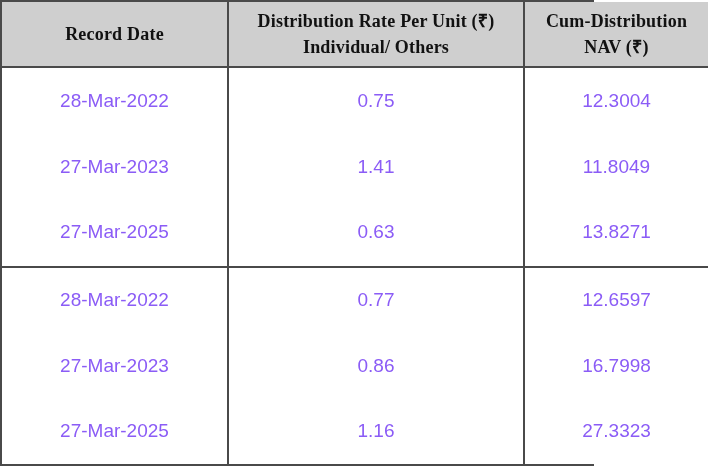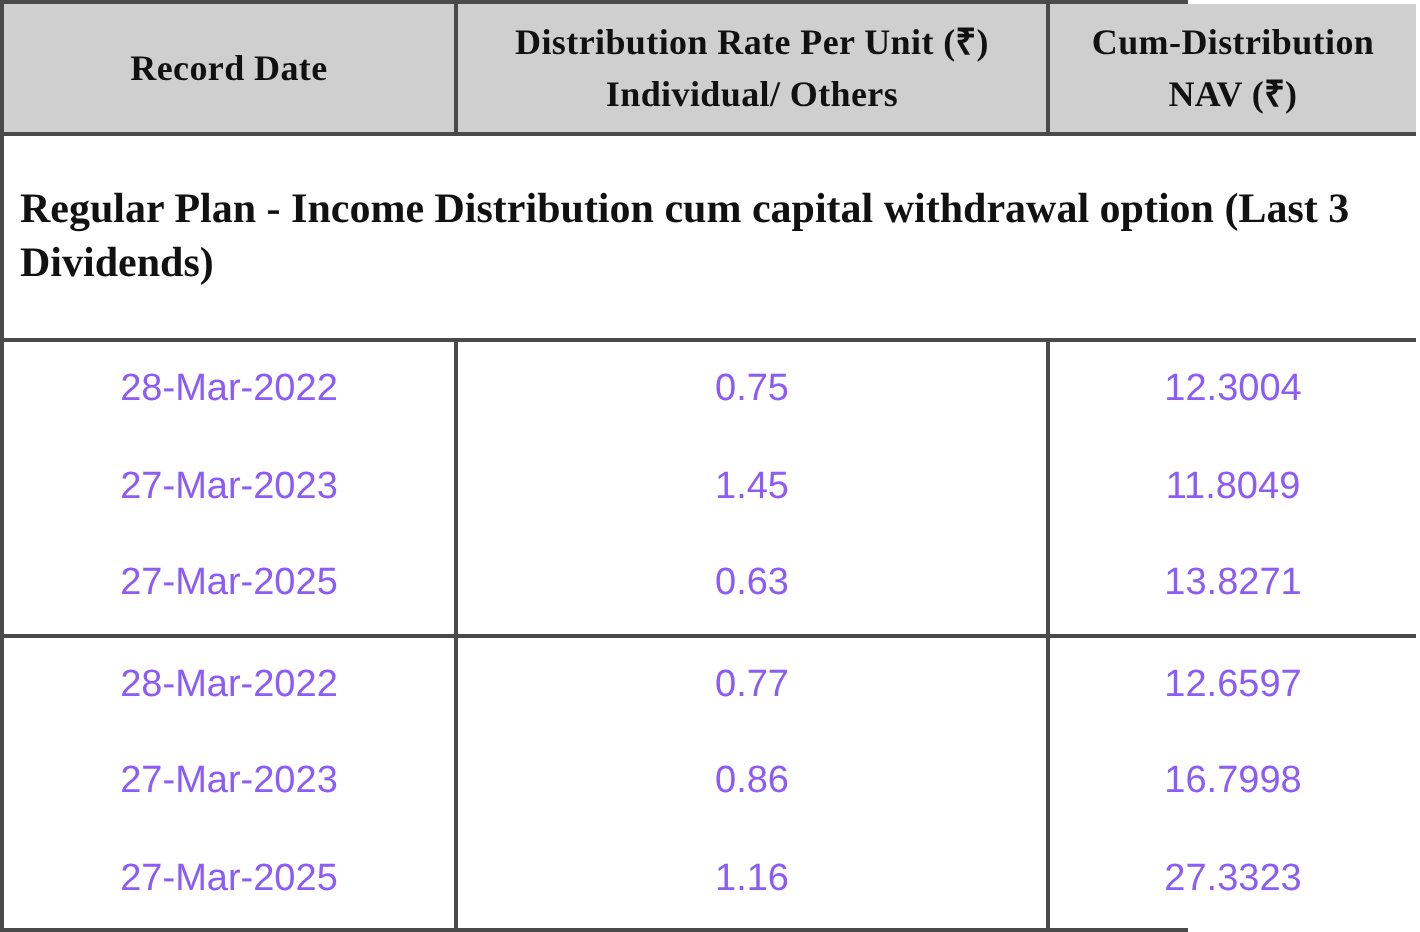--- a/index.html
+++ b/index.html
@@ -106,33 +106,28 @@
           <span class="hdr-sub">Individual/ Others</span>
         </th>
         <th>
           <span>Cum-Distribution</span>
           <span class="hdr-sub">NAV (₹)</span>
         </th>
       </tr>
     </thead>
     <tbody>
 
-      <tr class="section-row">
-        <td colspan="3">
-          <div class="section-title">Regular Plan - Income Distribution cum capital withdrawal option (Last 3 Dividends)</div>
-        </td>
-      </tr>
       <tr>
         <td class="data-cell col-date">28-Mar-2022</td>
         <td class="data-cell col-rate">0.75</td>
         <td class="data-cell col-nav">12.3004</td>
       </tr>
       <tr>
         <td class="data-cell col-date">27-Mar-2023</td>
-        <td class="data-cell col-rate">1.45</td>
+        <td class="data-cell col-rate">1.41</td>
         <td class="data-cell col-nav">11.8049</td>
       </tr>
       <tr class="last-of-section">
         <td class="data-cell col-date">27-Mar-2025</td>
         <td class="data-cell col-rate">0.63</td>
         <td class="data-cell col-nav">13.8271</td>
       </tr>
 
       <tr>
         <td class="data-cell col-date">28-Mar-2022</td>

